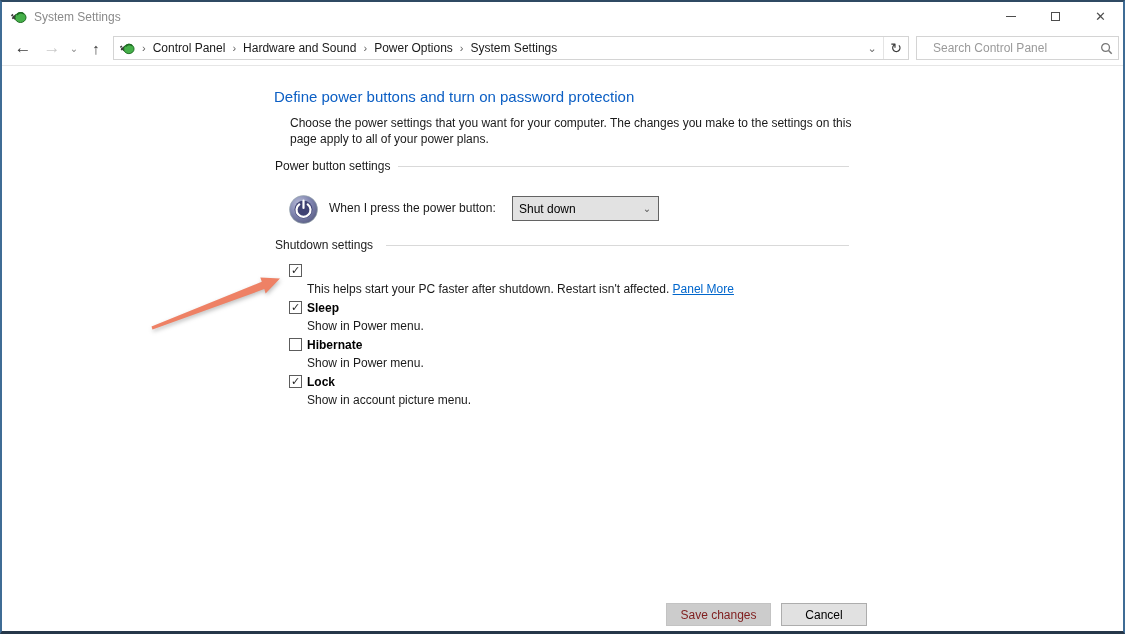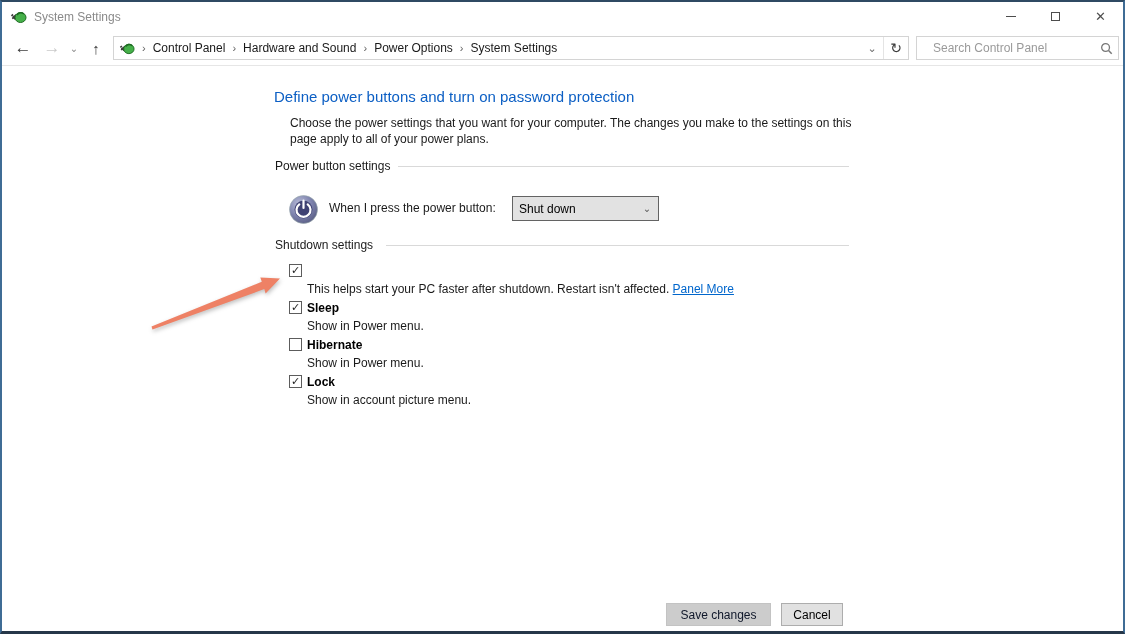--- a/index.html
+++ b/index.html
@@ -61,22 +61,22 @@
 
   .opt-check { position:absolute; width:13px; height:13px; border:1px solid #5c5c5c; background:#fff;
     font-size:11px; line-height:11px; text-align:center; color:#1f1f1f; }
   .opt-label { position:absolute; font-weight:bold; color:#000; }
   .opt-desc { position:absolute; color:#1a1a1a; }
   .link { color:#0066cc; text-decoration:underline; cursor:pointer; }
 
   .annot-arrow { position:absolute; left:138px; top:198px; pointer-events:none; }
 
   .btn { position:absolute; height:23px; font-size:12px; font-family:inherit; }
-  .btn-save { left:664px; top:536px; width:105px; background:#cccccc; border:1px solid #c3c3c3; color:#0f172a;text-align:center; }
-  .btn-cancel { left:779px; top:536px; width:62px; background:#e1e1e1; border:1px solid #adadad; color:#000; }
+  .btn-save { left:664px; top:536px; width:105px; background:#cccccc; border:1px solid #c3c3c3; color:#7f1d1d;text-align:center; }
+  .btn-cancel { left:779px; top:536px; width:86px; background:#e1e1e1; border:1px solid #adadad; color:#000; }
 </style>
 </head>
 <body>
 
 <div class="window">
 
   <div class="titlebar">
     <span class="app-icon">
       <svg viewBox="0 0 17 17" width="17" height="17">
         <path d="M2 9 L6 6 L8 8 L5 12 Z" fill="#3b3b3b"></path>

